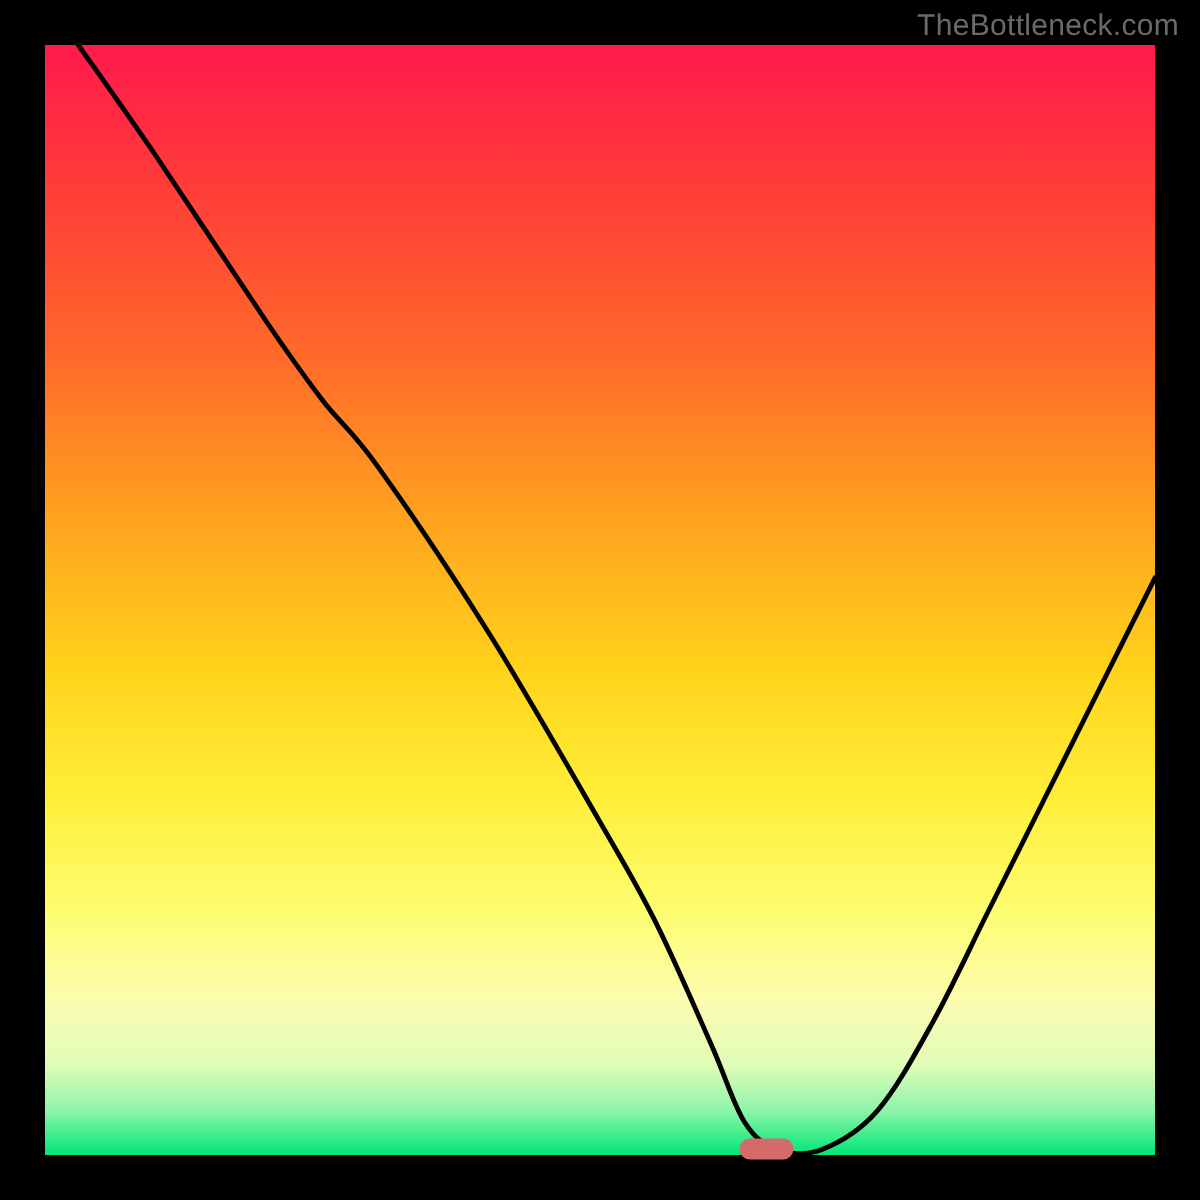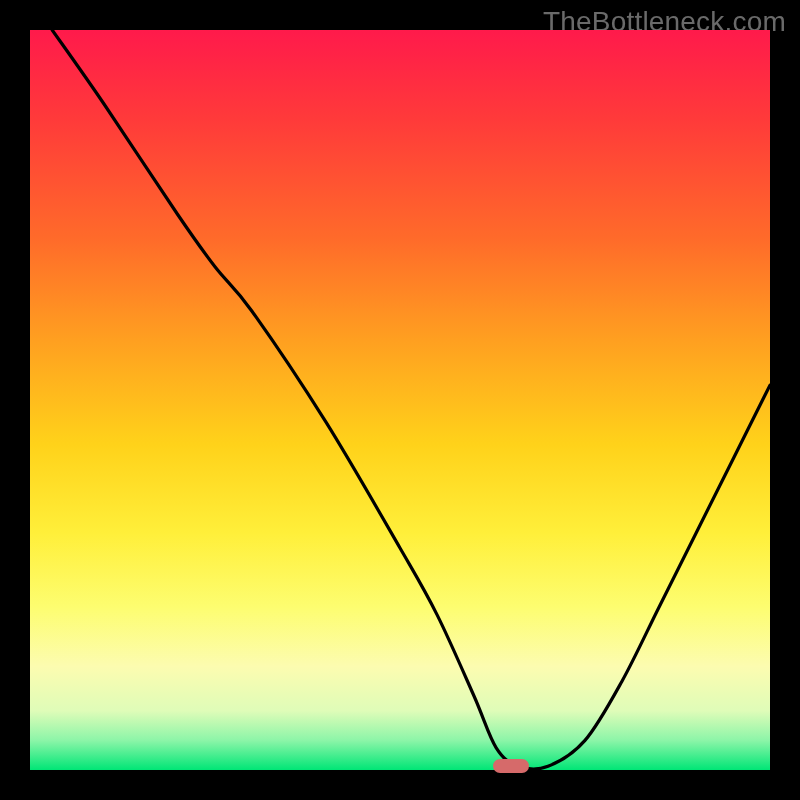--- a/index.html
+++ b/index.html
@@ -35,21 +35,21 @@
       #dffcb8 92%,
       #8cf5a8 96%,
       #00e676 100%
     );
   }
   .watermark {
     position: absolute;
     top: 6px;
     right: 14px;
     color: #6a6a6a;
-    font-size: 28px;
+    font-size: 20px;
     font-weight: 500;
     letter-spacing: 0.2px;
     user-select: none;
   }
   svg.curve {
     position: absolute;
     left: 0;
     top: 0;
     width: 740px;
     height: 740px;

